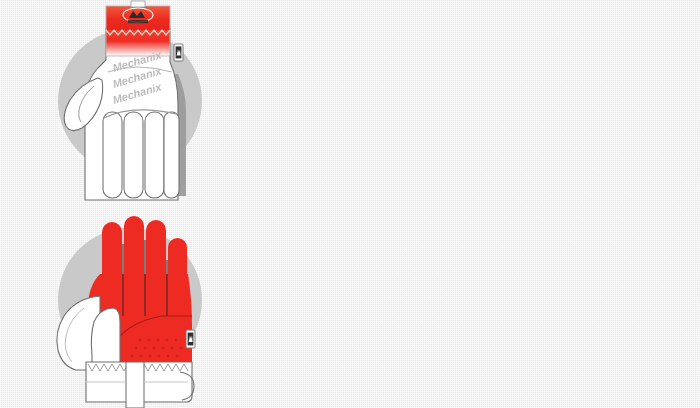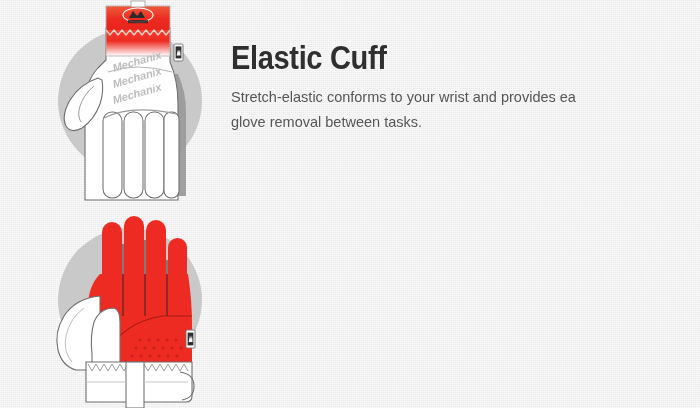--- a/index.html
+++ b/index.html
@@ -176,27 +176,20 @@
 
           <g fill="#b9b9b9" opacity=".95" font-family="Liberation Sans, sans-serif" font-weight="bold" font-size="11" font-style="italic">
             <text x="86" y="72" transform="rotate(-16 86 72)">Mechanix</text>
             <text x="86" y="88" transform="rotate(-16 86 88)">Mechanix</text>
             <text x="86" y="104" transform="rotate(-16 86 104)">Mechanix</text>
           </g>
         </g>
       </svg>
     </div>
 
-    <div class="feature-text" id="text-elastic-cuff">
-      <h2 class="feature-title">Elastic Cuff</h2>
-      <p class="feature-body">
-        <span class="line">Stretch-elastic conforms to your wrist and provides ea</span>
-        <span class="line">glove removal between tasks.</span>
-      </p>
-    </div>
   </section>
 
   <section class="feature" id="feature-touchscreen">
 
     <div class="illustration">
       <svg width="200" height="204" viewBox="0 0 200 204" xmlns="http://www.w3.org/2000/svg">
         <defs>
           <clipPath id="palmClip">
             <path d="M60 172 L60 92 Q60 72 74 60 L150 60 Q160 78 160 100 L160 172 Z"></path>
           </clipPath>

